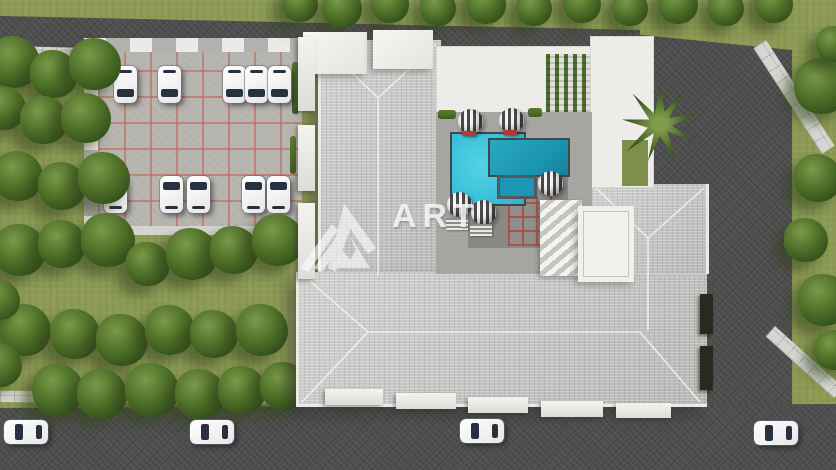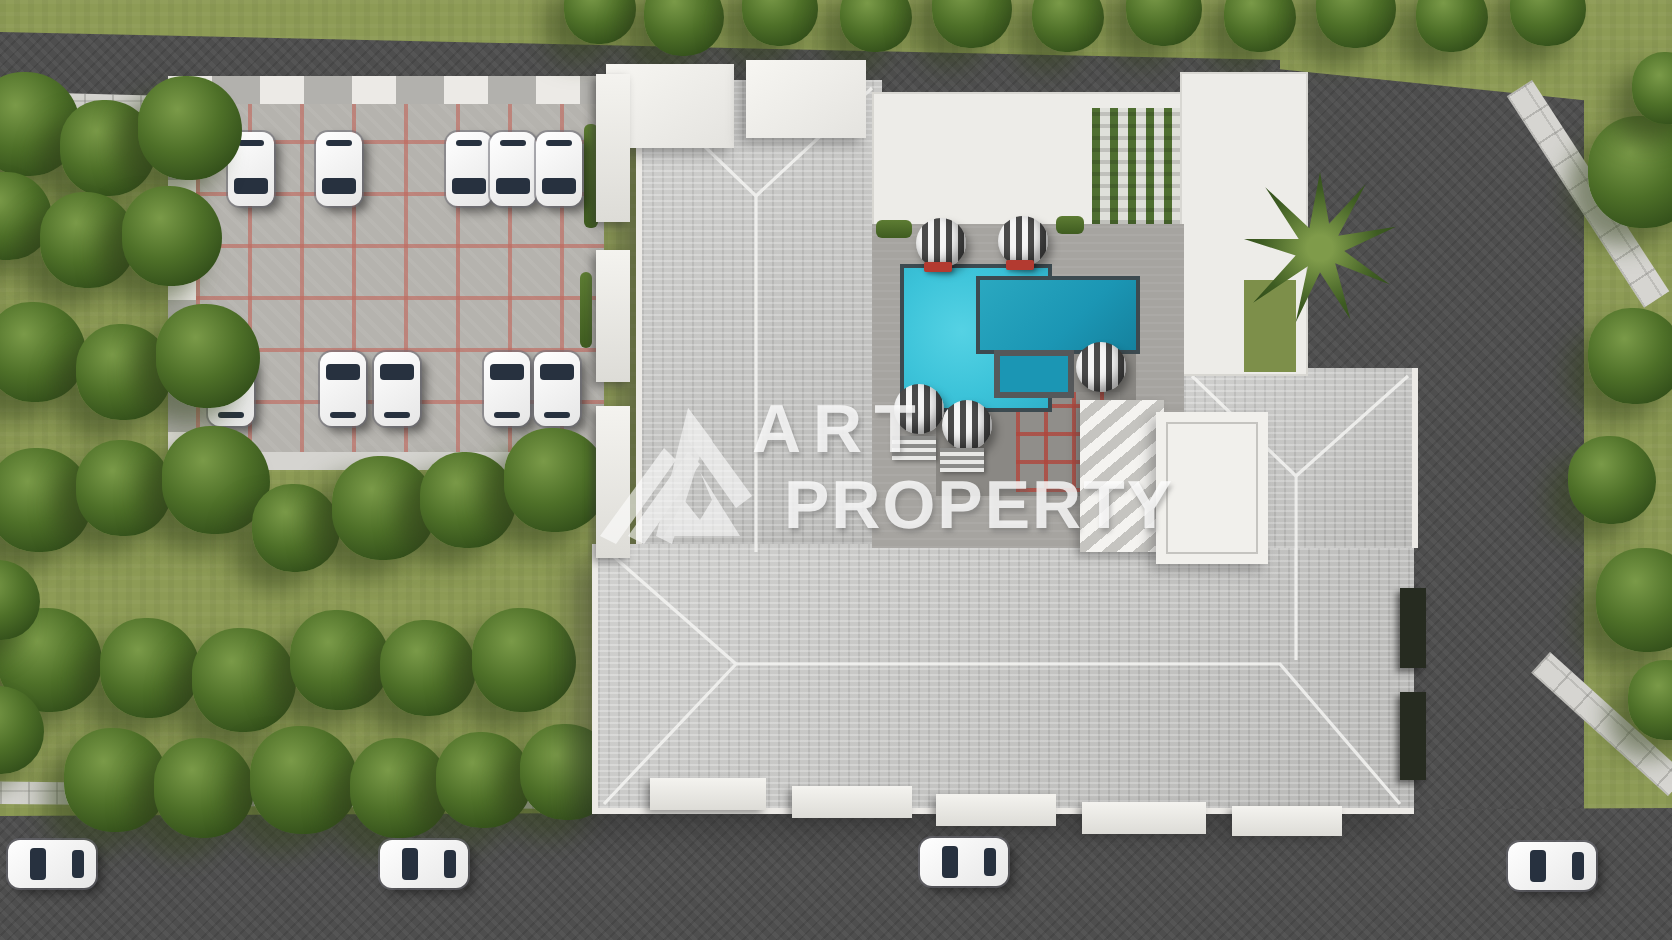--- a/index.html
+++ b/index.html
@@ -304,16 +304,15 @@
 
   <svg class="abs" style="left:298px;top:188px;opacity:.6;" width="92" height="84" viewBox="0 0 92 84">
     <g fill="#ffffff">
       <path d="M2 80 L34 36 L40 42 L10 84 Z"></path>
       <path d="M16 80 L46 38 L52 44 L24 84 Z"></path>
       <path d="M30 80 L46 16 L58 32 L52 40 L38 84 Z" opacity=".9"></path>
       <path d="M46 16 L78 60 L70 66 L46 32 Z"></path>
       <path d="M52 48 L72 80 L34 80 L44 62 L52 72 L58 62 Z"></path>
     </g>
   </svg>
-  <div class="wm-text" style="left:376px;top:198px;font-size:34px;letter-spacing:6px;">ART</div>
-  <div class="wm-text" style="left:392px;top:236px;font-size:34px;letter-spacing:1px;">PROPERTY</div>
+  <div class="wm-text" style="left:392px;top:198px;font-size:34px;letter-spacing:6px;">ART</div>
 
 </div>
 
 </body></html>

